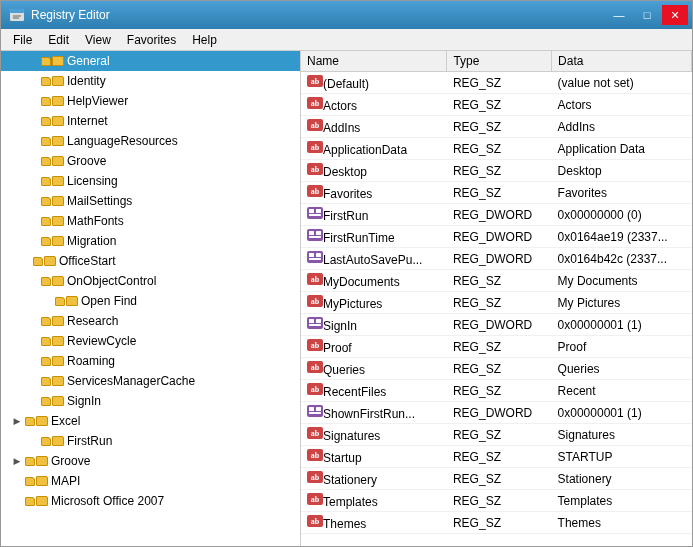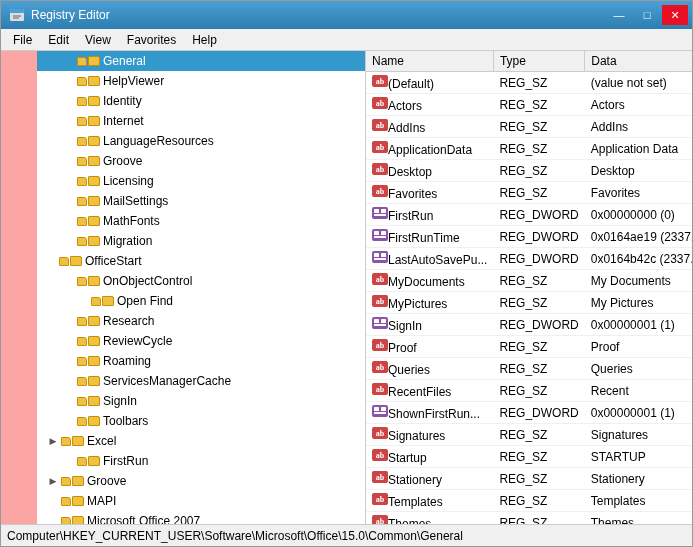--- a/index.html
+++ b/index.html
@@ -10,21 +10,21 @@
       width: 693px;
       height: 547px;
       overflow: hidden;
     }
     .window {
       width: 693px;
       height: 547px;
       border: 1px solid #999;
       display: flex;
       flex-direction: column;
-      background: #fca5a5;
+      background: #14532d;
     }
     .title-bar {
       background: linear-gradient(to bottom, #4a9fd4, #2d7eb0);
       height: 28px;
       display: flex;
       align-items: center;
       justify-content: space-between;
       padding: 0 4px 0 8px;
       color: white;
       flex-shrink: 0;
@@ -75,28 +75,27 @@
       font-size: 12px;
     }
 
     .main-content {
       display: flex;
       flex: 1;
       overflow: hidden;
     }
 
     .left-panel {
-      width: 329px;
+      width: 300px;
       border-right: 1px solid #ccc;
       overflow-y: auto;
       overflow-x: auto;
       background: white;
       flex-shrink: 0;
       position: relative;
-      margin-left: 36px;
     }
 
     .tree-scroll {
       min-width: 100%;
     }
 
     .tree-item {
       display: flex;
       align-items: center;
       height: 20px;
@@ -209,36 +208,36 @@
               <span style="display: inline-block; width: 12px; height: 10px; background: rgb(240, 192, 64); border-radius: 1px 2px 1px 1px; border: 1px solid rgb(200, 144, 0);"></span>
             </span>
             <span class="tree-label">General</span>
           </div>
           <div class="tree-item" style="padding-left: 24px;">
             <span class="tree-expander" style="width: 16px;"></span>
             <span style="display: inline-flex; align-items: center; margin-right: 3px;">
               <span style="display: inline-block; width: 10px; height: 9px; background: rgb(240, 192, 64); border-radius: 1px 3px 1px 1px; border: 1px solid rgb(200, 144, 0); margin-right: 1px;"></span>
               <span style="display: inline-block; width: 12px; height: 10px; background: rgb(240, 192, 64); border-radius: 1px 2px 1px 1px; border: 1px solid rgb(200, 144, 0);"></span>
             </span>
+            <span class="tree-label">Identity</span>
+          </div>
+          <div class="tree-item" style="padding-left: 24px;">
+            <span class="tree-expander" style="width: 16px;"></span>
+            <span style="display: inline-flex; align-items: center; margin-right: 3px;">
+              <span style="display: inline-block; width: 10px; height: 9px; background: rgb(240, 192, 64); border-radius: 1px 3px 1px 1px; border: 1px solid rgb(200, 144, 0); margin-right: 1px;"></span>
+              <span style="display: inline-block; width: 12px; height: 10px; background: rgb(240, 192, 64); border-radius: 1px 2px 1px 1px; border: 1px solid rgb(200, 144, 0);"></span>
+            </span>
             <span class="tree-label">HelpViewer</span>
           </div>
           <div class="tree-item" style="padding-left: 24px;">
             <span class="tree-expander" style="width: 16px;"></span>
             <span style="display: inline-flex; align-items: center; margin-right: 3px;">
               <span style="display: inline-block; width: 10px; height: 9px; background: rgb(240, 192, 64); border-radius: 1px 3px 1px 1px; border: 1px solid rgb(200, 144, 0); margin-right: 1px;"></span>
               <span style="display: inline-block; width: 12px; height: 10px; background: rgb(240, 192, 64); border-radius: 1px 2px 1px 1px; border: 1px solid rgb(200, 144, 0);"></span>
             </span>
-            <span class="tree-label">Identity</span>
-          </div>
-          <div class="tree-item" style="padding-left: 24px;">
-            <span class="tree-expander" style="width: 16px;"></span>
-            <span style="display: inline-flex; align-items: center; margin-right: 3px;">
-              <span style="display: inline-block; width: 10px; height: 9px; background: rgb(240, 192, 64); border-radius: 1px 3px 1px 1px; border: 1px solid rgb(200, 144, 0); margin-right: 1px;"></span>
-              <span style="display: inline-block; width: 12px; height: 10px; background: rgb(240, 192, 64); border-radius: 1px 2px 1px 1px; border: 1px solid rgb(200, 144, 0);"></span>
-            </span>
             <span class="tree-label">Internet</span>
           </div>
           <div class="tree-item" style="padding-left: 24px;">
             <span class="tree-expander" style="width: 16px;"></span>
             <span style="display: inline-flex; align-items: center; margin-right: 3px;">
               <span style="display: inline-block; width: 10px; height: 9px; background: rgb(240, 192, 64); border-radius: 1px 3px 1px 1px; border: 1px solid rgb(200, 144, 0); margin-right: 1px;"></span>
               <span style="display: inline-block; width: 12px; height: 10px; background: rgb(240, 192, 64); border-radius: 1px 2px 1px 1px; border: 1px solid rgb(200, 144, 0);"></span>
             </span>
             <span class="tree-label">LanguageResources</span>
           </div>
@@ -275,21 +274,21 @@
             <span class="tree-label">MathFonts</span>
           </div>
           <div class="tree-item" style="padding-left: 24px;">
             <span class="tree-expander" style="width: 16px;"></span>
             <span style="display: inline-flex; align-items: center; margin-right: 3px;">
               <span style="display: inline-block; width: 10px; height: 9px; background: rgb(240, 192, 64); border-radius: 1px 3px 1px 1px; border: 1px solid rgb(200, 144, 0); margin-right: 1px;"></span>
               <span style="display: inline-block; width: 12px; height: 10px; background: rgb(240, 192, 64); border-radius: 1px 2px 1px 1px; border: 1px solid rgb(200, 144, 0);"></span>
             </span>
             <span class="tree-label">Migration</span>
           </div>
-          <div class="tree-item" style="padding-left: 6px;">
+          <div class="tree-item" style="padding-left: 16px;">
             <span class="tree-expander" style="width: 16px;"></span>
             <span style="display: inline-flex; align-items: center; margin-right: 3px;">
               <span style="display: inline-block; width: 10px; height: 9px; background: rgb(240, 192, 64); border-radius: 1px 3px 1px 1px; border: 1px solid rgb(200, 144, 0); margin-right: 1px;"></span>
               <span style="display: inline-block; width: 12px; height: 10px; background: rgb(240, 192, 64); border-radius: 1px 2px 1px 1px; border: 1px solid rgb(200, 144, 0);"></span>
             </span>
             <span class="tree-label">OfficeStart</span>
           </div>
           <div class="tree-item" style="padding-left: 24px;">
             <span class="tree-expander" style="width: 16px;"></span>
             <span style="display: inline-flex; align-items: center; margin-right: 3px;">
@@ -338,28 +337,20 @@
             </span>
             <span class="tree-label">ServicesManagerCache</span>
           </div>
           <div class="tree-item" style="padding-left: 24px;">
             <span class="tree-expander" style="width: 16px;"></span>
             <span style="display: inline-flex; align-items: center; margin-right: 3px;">
               <span style="display: inline-block; width: 10px; height: 9px; background: rgb(240, 192, 64); border-radius: 1px 3px 1px 1px; border: 1px solid rgb(200, 144, 0); margin-right: 1px;"></span>
               <span style="display: inline-block; width: 12px; height: 10px; background: rgb(240, 192, 64); border-radius: 1px 2px 1px 1px; border: 1px solid rgb(200, 144, 0);"></span>
             </span>
             <span class="tree-label">SignIn</span>
-          </div>
-          <div class="tree-item" style="padding-left: 24px;">
-            <span class="tree-expander" style="width: 16px;"></span>
-            <span style="display: inline-flex; align-items: center; margin-right: 3px;">
-              <span style="display: inline-block; width: 10px; height: 9px; background: rgb(240, 192, 64); border-radius: 1px 3px 1px 1px; border: 1px solid rgb(200, 144, 0); margin-right: 1px;"></span>
-              <span style="display: inline-block; width: 12px; height: 10px; background: rgb(240, 192, 64); border-radius: 1px 2px 1px 1px; border: 1px solid rgb(200, 144, 0);"></span>
-            </span>
-            <span class="tree-label">Toolbars</span>
           </div>
           <div class="tree-item" style="padding-left: 8px;">
             <span class="tree-expander">▶</span>
             <span style="display: inline-flex; align-items: center; margin-right: 3px;">
               <span style="display: inline-block; width: 10px; height: 9px; background: rgb(240, 192, 64); border-radius: 1px 3px 1px 1px; border: 1px solid rgb(200, 144, 0); margin-right: 1px;"></span>
               <span style="display: inline-block; width: 12px; height: 10px; background: rgb(240, 192, 64); border-radius: 1px 2px 1px 1px; border: 1px solid rgb(200, 144, 0);"></span>
             </span>
             <span class="tree-label">Excel</span>
           </div>
           <div class="tree-item" style="padding-left: 24px;">
@@ -583,16 +574,13 @@
       <text x="8" y="10" text-anchor="middle" font-size="8" fill="white" font-family="serif" font-weight="bold">ab</text>
     </svg></span><span>Themes</span></td>
               <td>REG_SZ</td>
               <td>Themes</td>
             </tr>
           </tbody>
       </table>
     </div>
   </div>
 
-  <div class="status-bar">
-    <span>Computer\HKEY_CURRENT_USER\Software\Microsoft\Office\15.0\Common\General</span>
-  </div>
 </div>
 
 </body></html>

